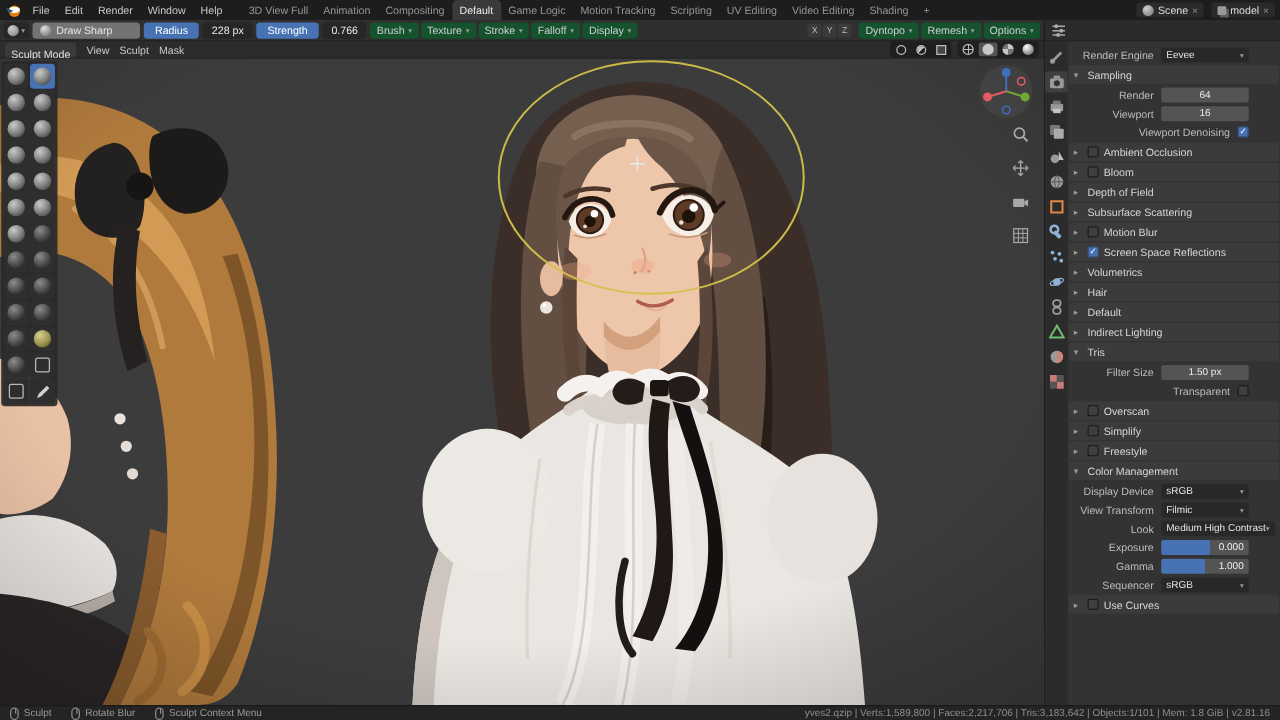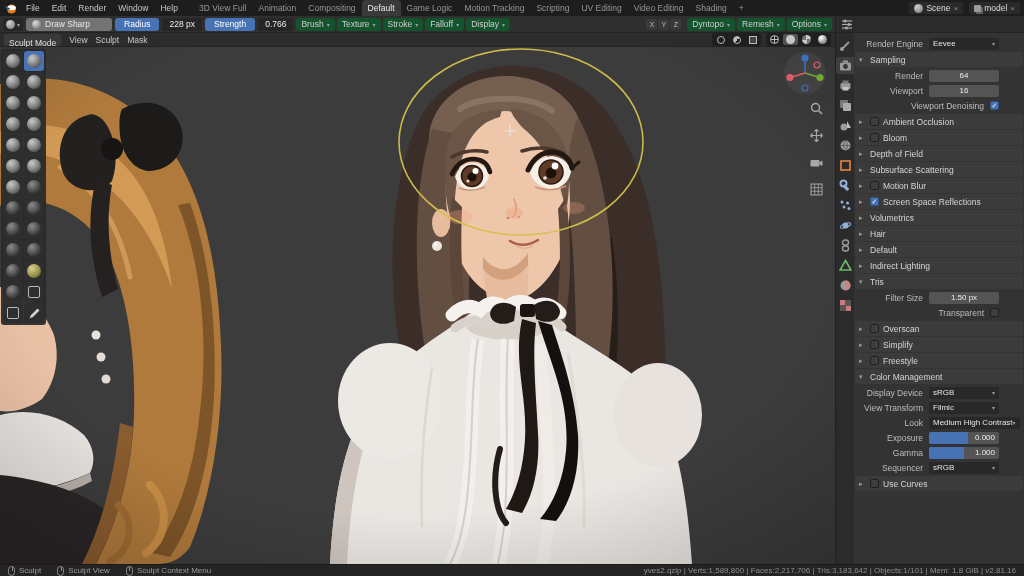--- a/index.html
+++ b/index.html
@@ -704,21 +704,21 @@
   </div>
 
   <div class="statusbar">
     <div id="status-hints" style="display:flex;gap:16px">
         <div class="hint">
           <span class="mouse"></span>
           <span>Sculpt</span>
         </div>
         <div class="hint">
           <span class="mouse"></span>
-          <span>Sculpt View</span>
+          <span>Rotate Blur</span>
         </div>
         <div class="hint">
           <span class="mouse"></span>
           <span>Sculpt Context Menu</span>
         </div>
       </div>
     <div class="stats">yves2.qzip | Verts:1,589,800 | Faces:2,217,706 | Tris:3,183,642 | Objects:1/101 | Mem: 1.8 GiB | v2.81.16</div>
   </div>
 </div>
 

